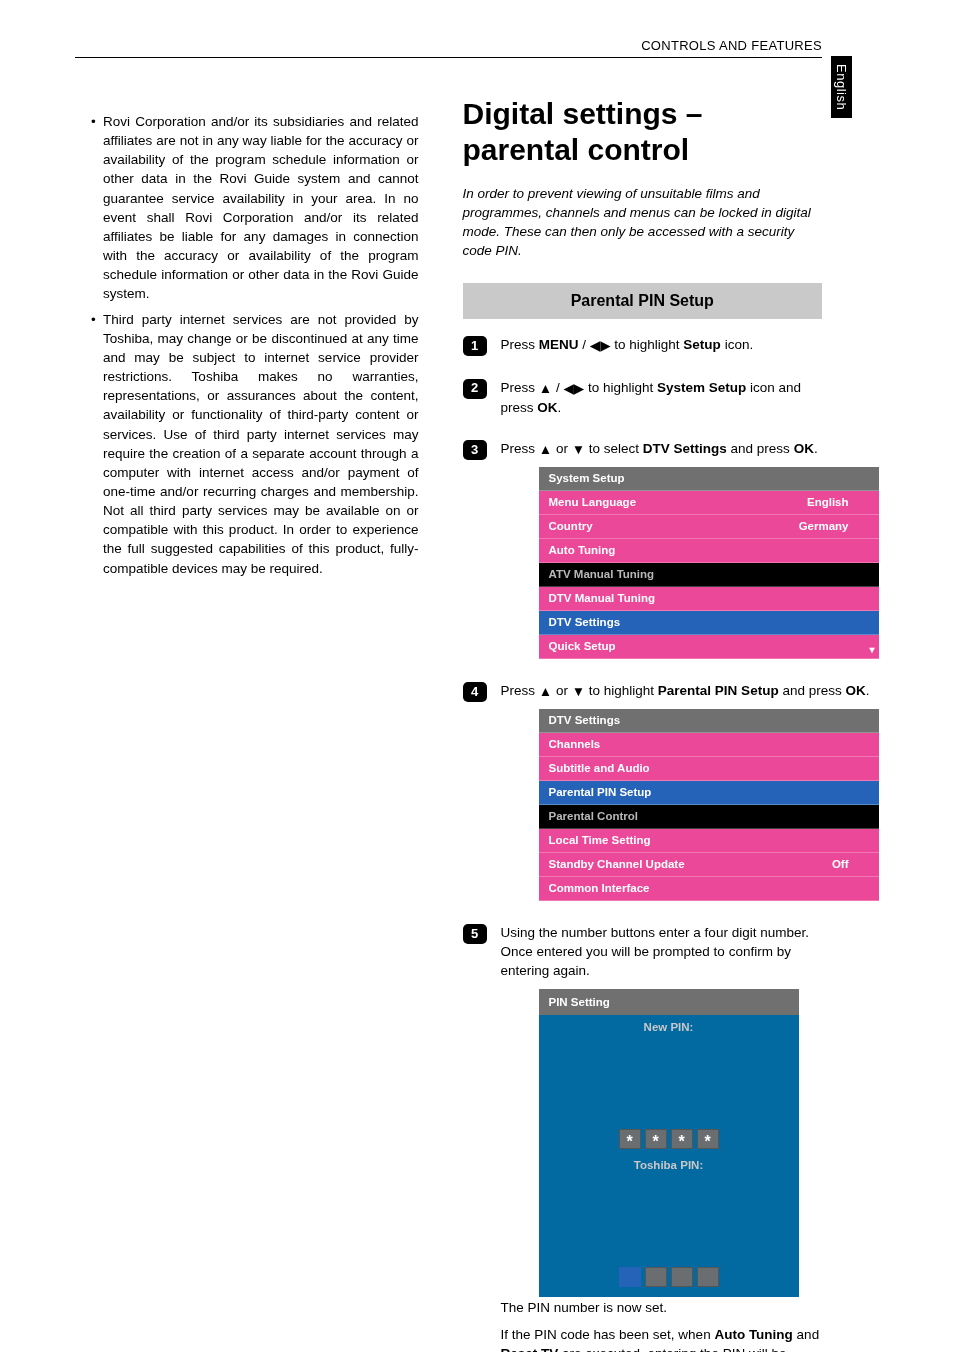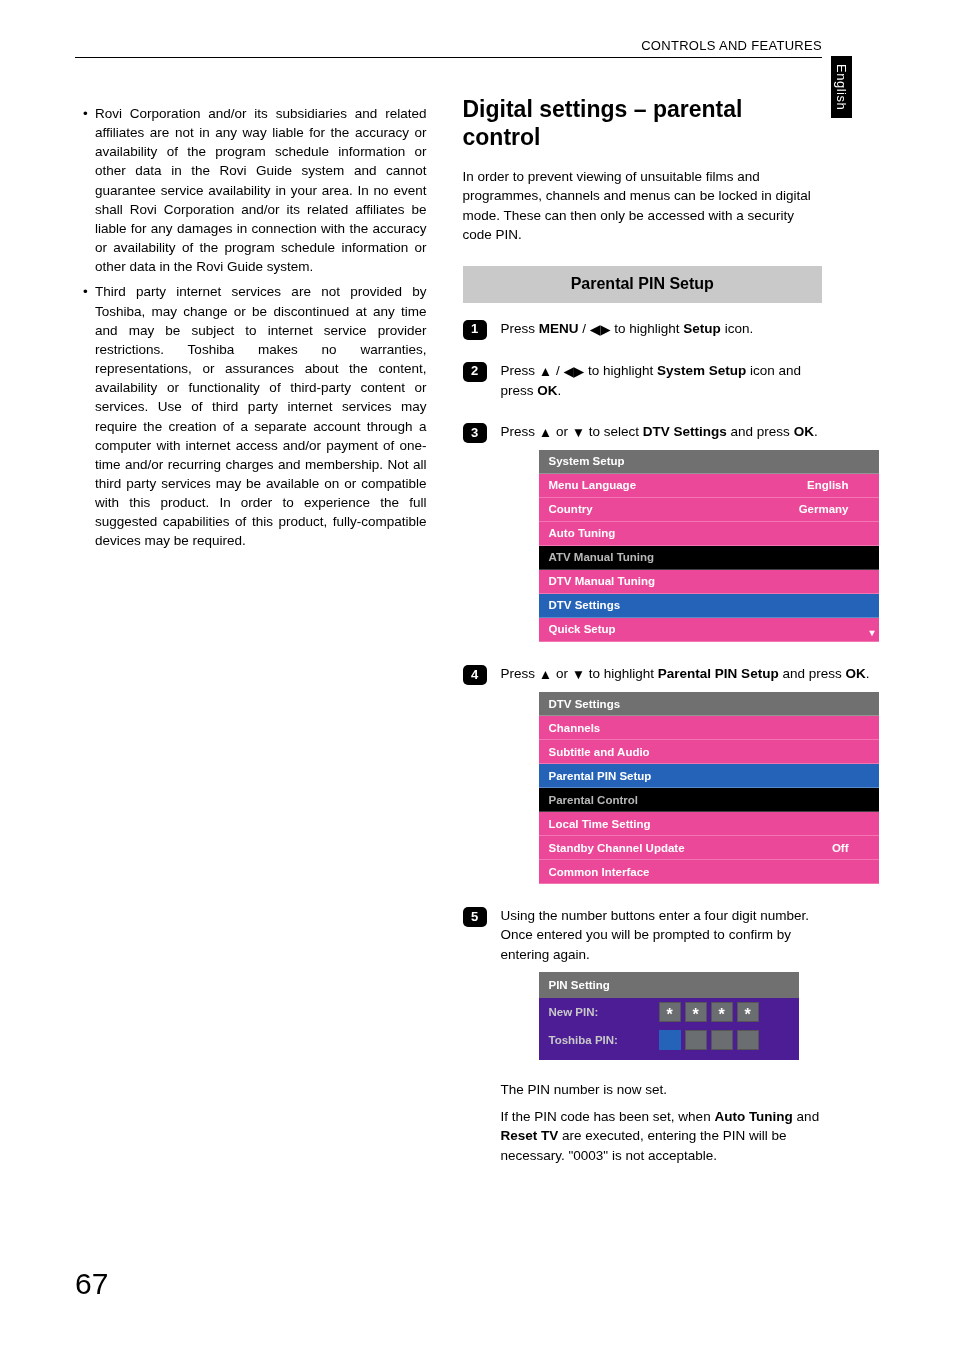--- a/index.html
+++ b/index.html
@@ -41,41 +41,41 @@
   }
   .col {
     flex: 1;
     min-width: 0;
     font-size: 13.5px;
     line-height: 1.42;
   }
   .col-left ul {
     list-style: none;
     padding: 0;
-    margin: 8px;
+    margin: 16px;
   }
   .col-left li {
     position: relative;
     padding-left: 12px;
     margin-bottom: 6px;
     text-align: justify;
   }
   .col-left li::before {
     content: "•";
     position: absolute;
     left: 0;
     top: 0;
   }
   h2.main-title {
-    font-size: 23px;
+    font-size: 30px;
     font-weight: 700;
     margin: 0 0 16px 0;
     line-height: 1.2;
   }
-  .intro-p { margin: 0 0 22px 0; }
+  .intro-p { margin: 0 0 22px 0; font-style: italic; }
   .section-band {
     background: #c9c9c9;
     text-align: center;
     font-weight: 700;
     font-size: 16px;
     padding: 7px 0;
     margin-bottom: 16px;
   }
   .step {
     display: flex;
@@ -127,39 +127,40 @@
     position: absolute;
     right: 4px;
     bottom: 1px;
     color: #fff;
     font-size: 10px;
   }
   .pin-osd {
     width: 260px;
     margin-left: 38px;
     margin-top: 4px;
-    margin-bottom: 20px;
+    margin-bottom: 1px;
     font-family: Arial, sans-serif;
-    background: #4c1d95;
+    background: #0369a1;
     padding-bottom: 6px;
   }
   .pin-title {
     background: #707070;
     color: #fff;
     font-size: 11.5px;
     font-weight: 700;
     padding: 5px 10px;
   }
   .pin-row {
     display: flex;
     align-items: center;
     padding: 4px 10px;
     color: #fff;
     font-size: 11.5px;
     font-weight: 700;
+    flex-direction: column;
   }
   .pin-row.dim { color: #c8c8c8; }
   .pin-row .plabel { flex: 0 0 110px; }
   .pin-boxes { display: flex; gap: 4px; }
   .pin-box {
     width: 22px; height: 20px;
     border: 1px solid #555;
     background: #6b6e71;
     display: flex; align-items:center; justify-content:center;
     font-size: 14px; line-height:1;

